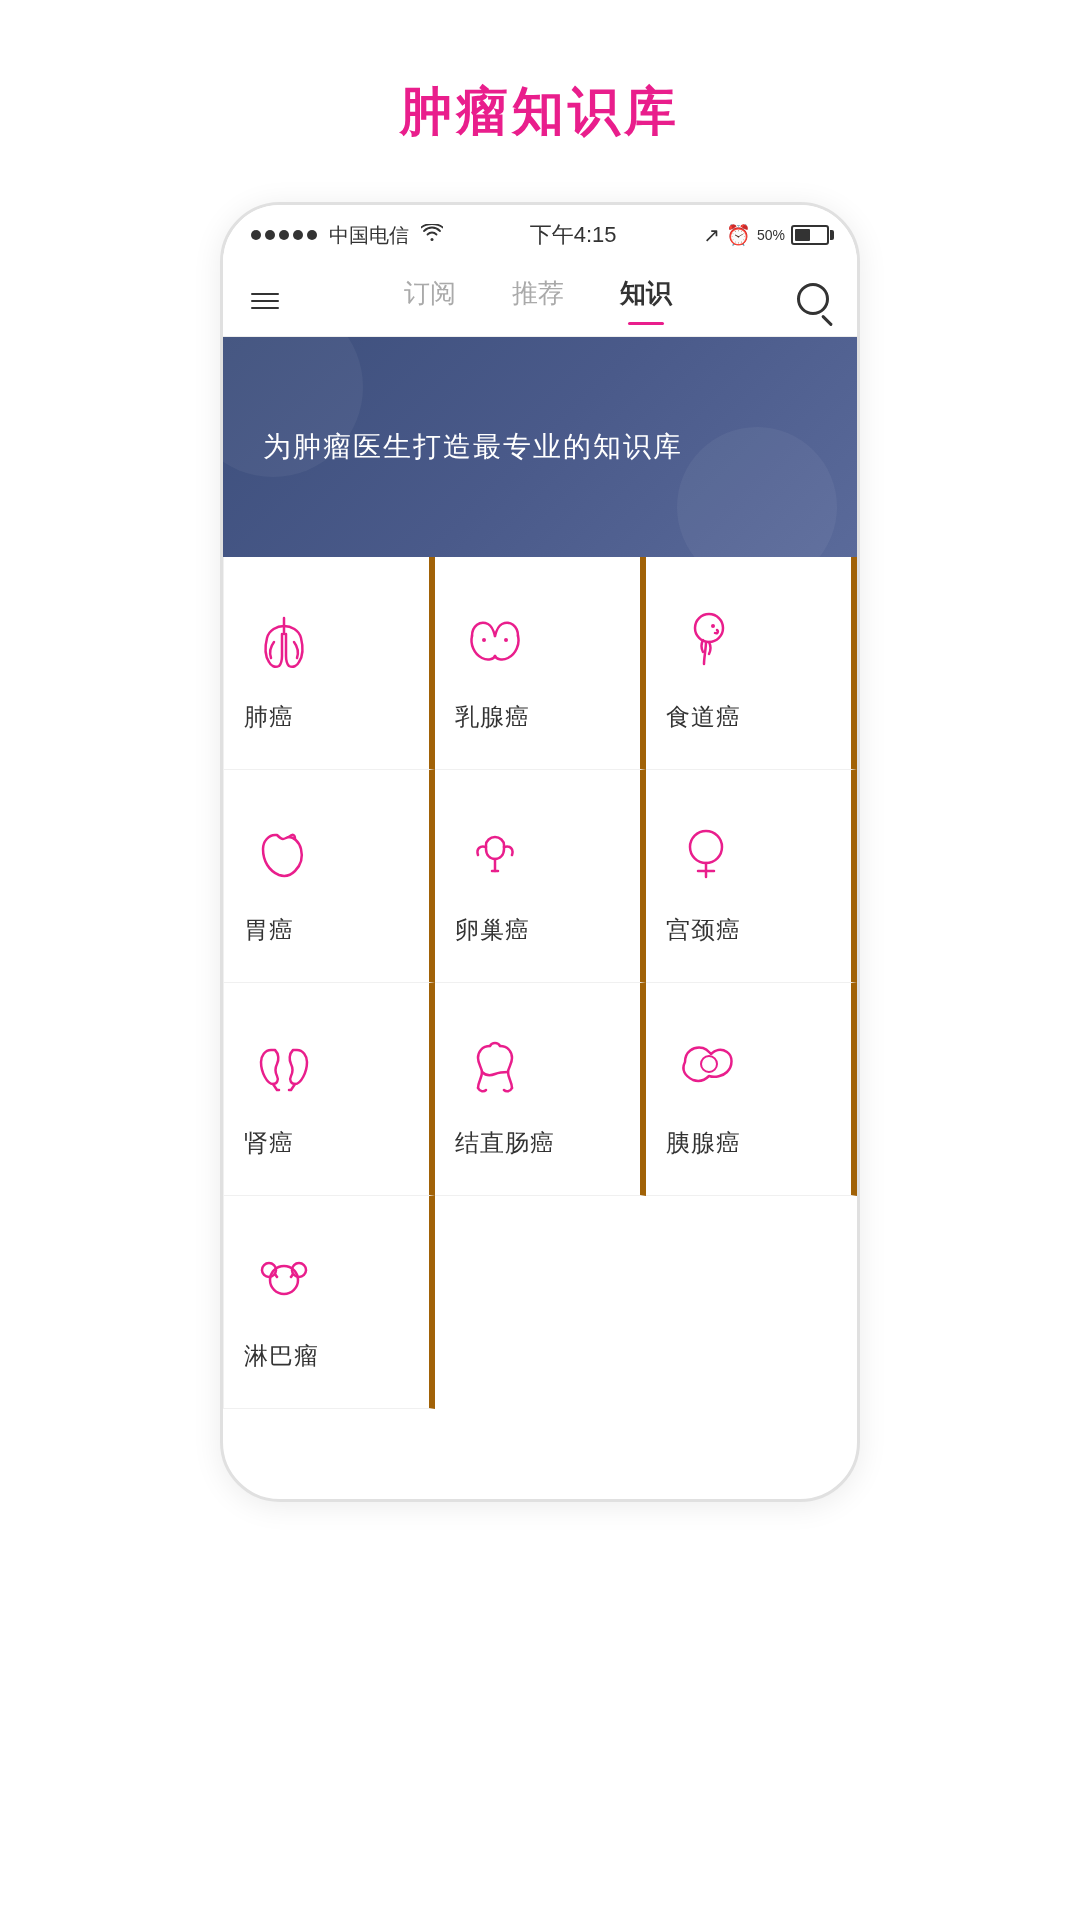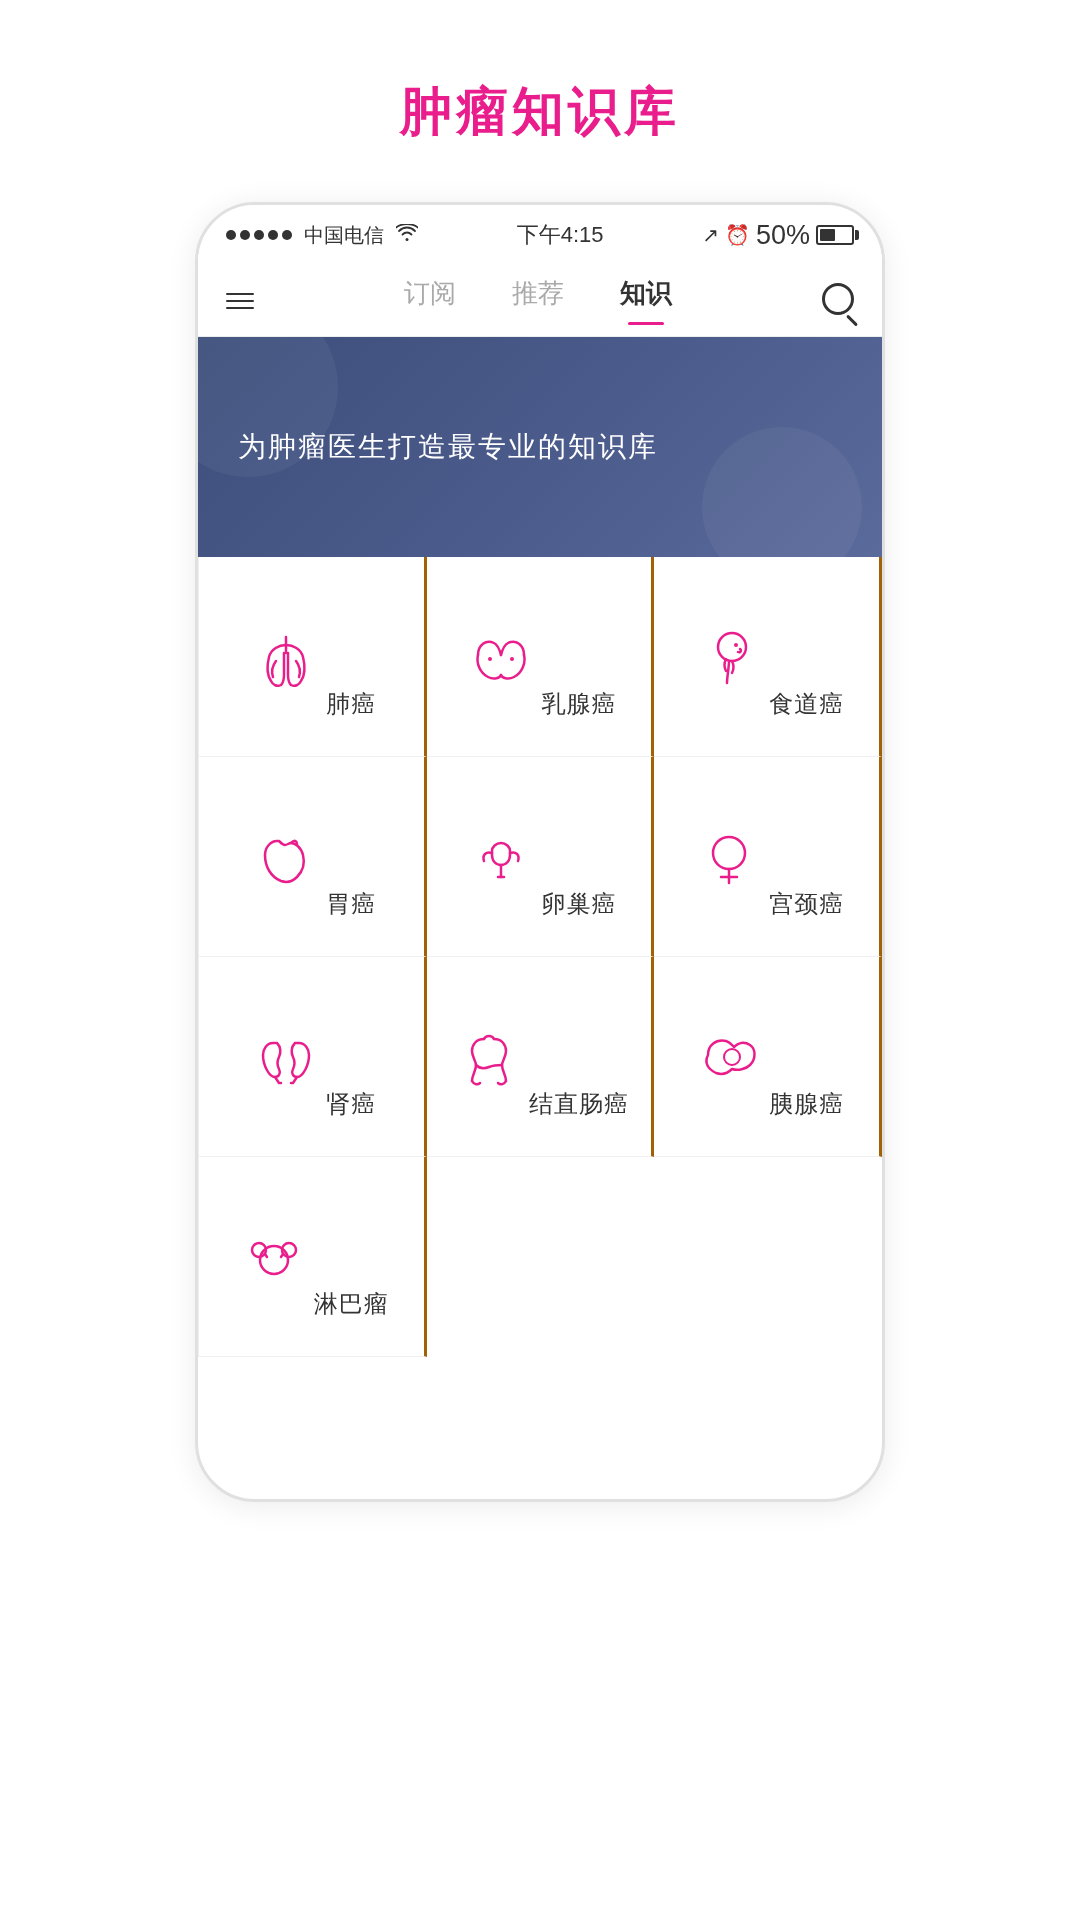--- a/index.html
+++ b/index.html
@@ -29,21 +29,21 @@
     .page-subtitle {
       font-size: 44px;
       color: #555;
       margin-top: 20px;
       font-weight: 400;
       letter-spacing: 2px;
     }
 
     
     .phone-frame {
-      width: 690px;
+      width: 640px;
       min-height: 1300px;
       border: 3px solid #e0e0e0;
       border-radius: 60px;
       background: #fff;
       overflow: hidden;
       box-shadow: 0 4px 30px rgba(0,0,0,0.08);
       position: relative;
     }
 
     
@@ -67,21 +67,21 @@
     }
     .status-dot {
       width: 10px; height: 10px; background: #333; border-radius: 50%;
     }
     .status-carrier { font-size: 20px; margin-left: 4px; }
     .status-wifi { font-size: 20px; margin-left: 4px; }
     .status-center { font-size: 22px; }
     .status-right {
       display: flex; align-items: center; gap: 6px; font-size: 20px;
     }
-    .battery-text { font-size: 27px; }
+    .battery-text { font-size: 14px; }
     .battery-icon {
       width: 38px; height: 20px; border: 2px solid #333; border-radius: 3px; position: relative;
       display: inline-flex; align-items: center; padding: 2px;
     }
     .battery-icon::after {
       content: ''; position: absolute; right: -7px; top: 50%; transform: translateY(-50%);
       width: 4px; height: 10px; background: #333; border-radius: 0 2px 2px 0;
     }
     .battery-fill {
       width: 50%; height: 100%; background: #333; border-radius: 1px;
@@ -172,24 +172,25 @@
 
     
     .grid-container {
       width: 100%;
       display: grid;
       grid-template-columns: repeat(3, 1fr);
       border-left: 1px solid #f0f0f0;
     }
     .grid-item {
       display: flex;
-      align-items: flex-end;
+      flex-direction: column;
+      align-items: flex-start;
       justify-content: center;
       padding: 44px 20px 36px;
-      border-right: 3px solid #a16207;
+      border-right: 6px solid #a16207;
       border-bottom: 1px solid #f0f0f0;
       cursor: pointer;
       min-height: 200px;
     }
     .grid-icon {
       width: 80px; height: 80px;
       display: flex; align-items: center; justify-content: center;
       margin-bottom: 20px;
     }
     .grid-icon svg {

